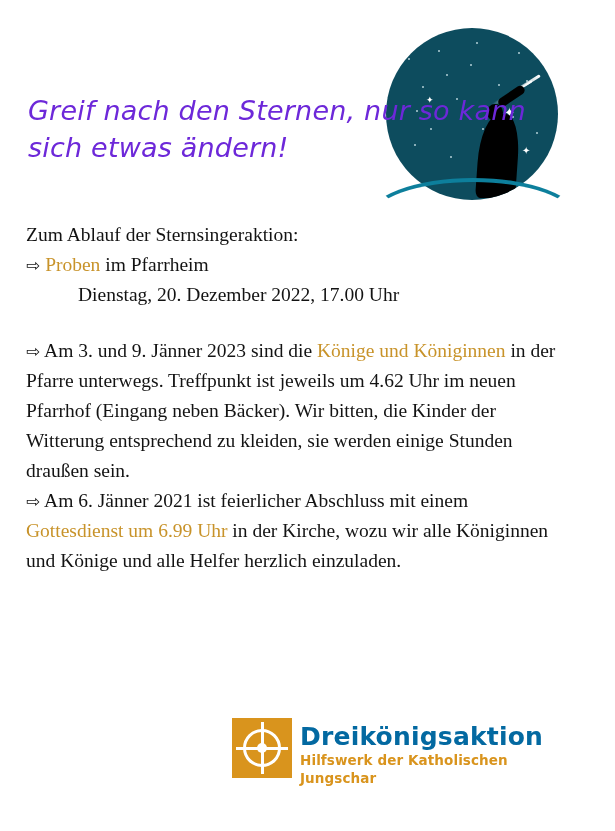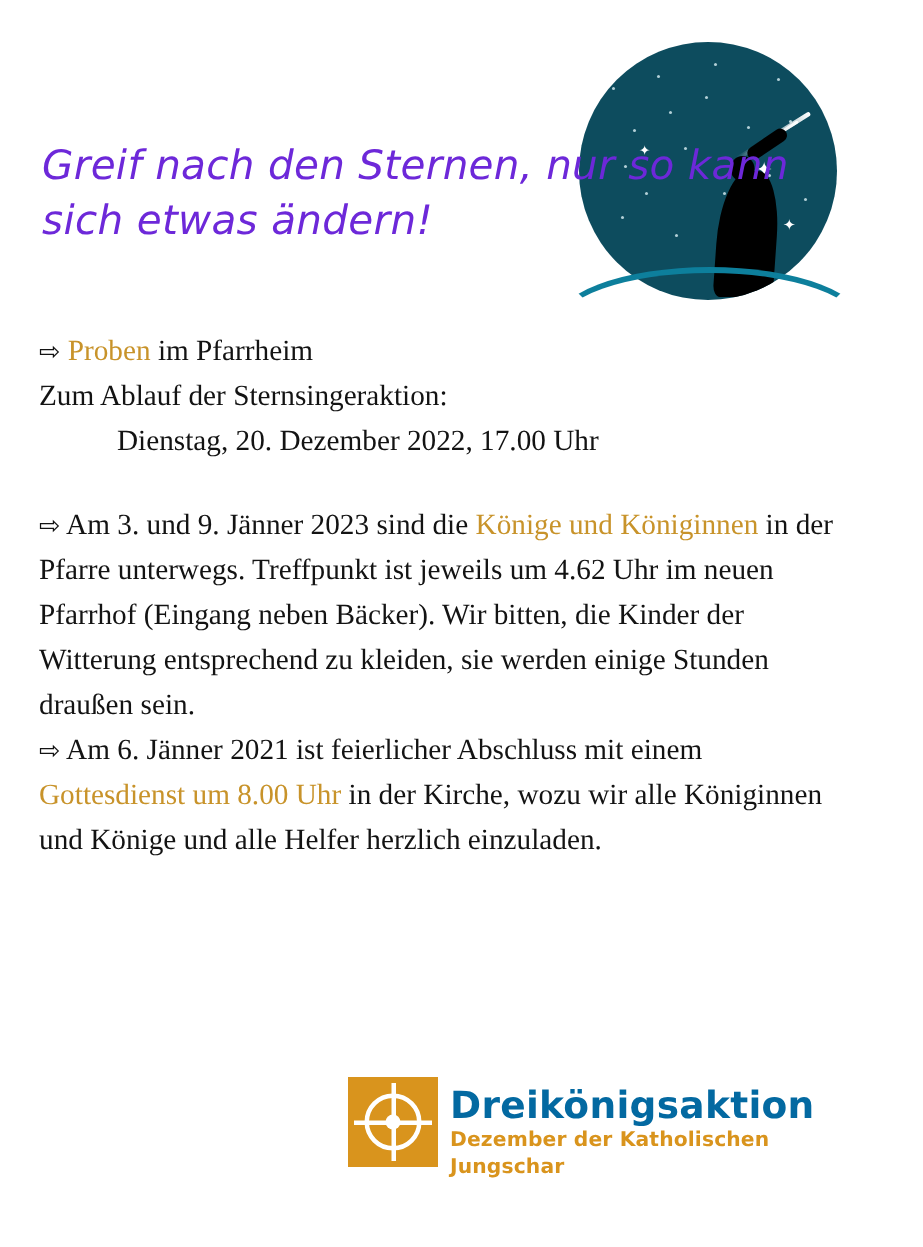--- a/index.html
+++ b/index.html
@@ -309,47 +309,47 @@
     </div>
     <div class="hill">
       <div class="arc"></div>
     </div>
   </div>
 
   <div class="headline">Greif nach den Sternen, nur so kann sich etwas ändern!</div>
 
   <div class="body-copy">
 
+    <p>Zum Ablauf der Sternsingeraktion:</p>
+
     <p>
       <span class="arrow">⇨</span>
       <span class="hl">Proben</span><span> im Pfarrheim</span>
     </p>
 
-    <p>Zum Ablauf der Sternsingeraktion:</p>
-
     <p class="indent">Dienstag, 20. Dezember 2022, 17.00 Uhr</p>
 
     <div class="gap"></div>
 
     <p>
       <span class="arrow">⇨</span><span> Am 3. und 9. Jänner 2023 sind die </span><span class="hl">Könige und Königinnen</span><span> in der Pfarre unterwegs. Treffpunkt ist jeweils um 4.62 Uhr im neuen Pfarrhof (Eingang neben Bäcker). Wir bitten, die Kinder der Witterung entsprechend zu kleiden, sie werden einige Stunden draußen sein.</span>
     </p>
 
     <p>
-      <span class="arrow">⇨</span><span> Am 6. Jänner 2021 ist feierlicher Abschluss mit einem </span><span class="hl">Gottesdienst um 8.00 Uhr</span><span> in der Kirche, wozu wir alle Königinnen und Könige und alle Helfer herzlich einzuladen.</span>
+      <span class="arrow">⇨</span><span> Am 6. Jänner 2021 ist feierlicher Abschluss mit einem </span><span class="hl">Gottesdienst um 6.99 Uhr</span><span> in der Kirche, wozu wir alle Königinnen und Könige und alle Helfer herzlich einzuladen.</span>
     </p>
 
   </div>
 
   <div class="logo">
     <div class="mark">
       <div class="bar-h"></div>
       <div class="bar-v"></div>
       <div class="ring"></div>
       <div class="dot"></div>
     </div>
     <div class="text">
       <div class="name">Dreikönigsaktion</div>
-      <div class="sub">Dezember der Katholischen Jungschar</div>
+      <div class="sub">Hilfswerk der Katholischen Jungschar</div>
     </div>
   </div>
 
 </div>
 
 </body></html>

